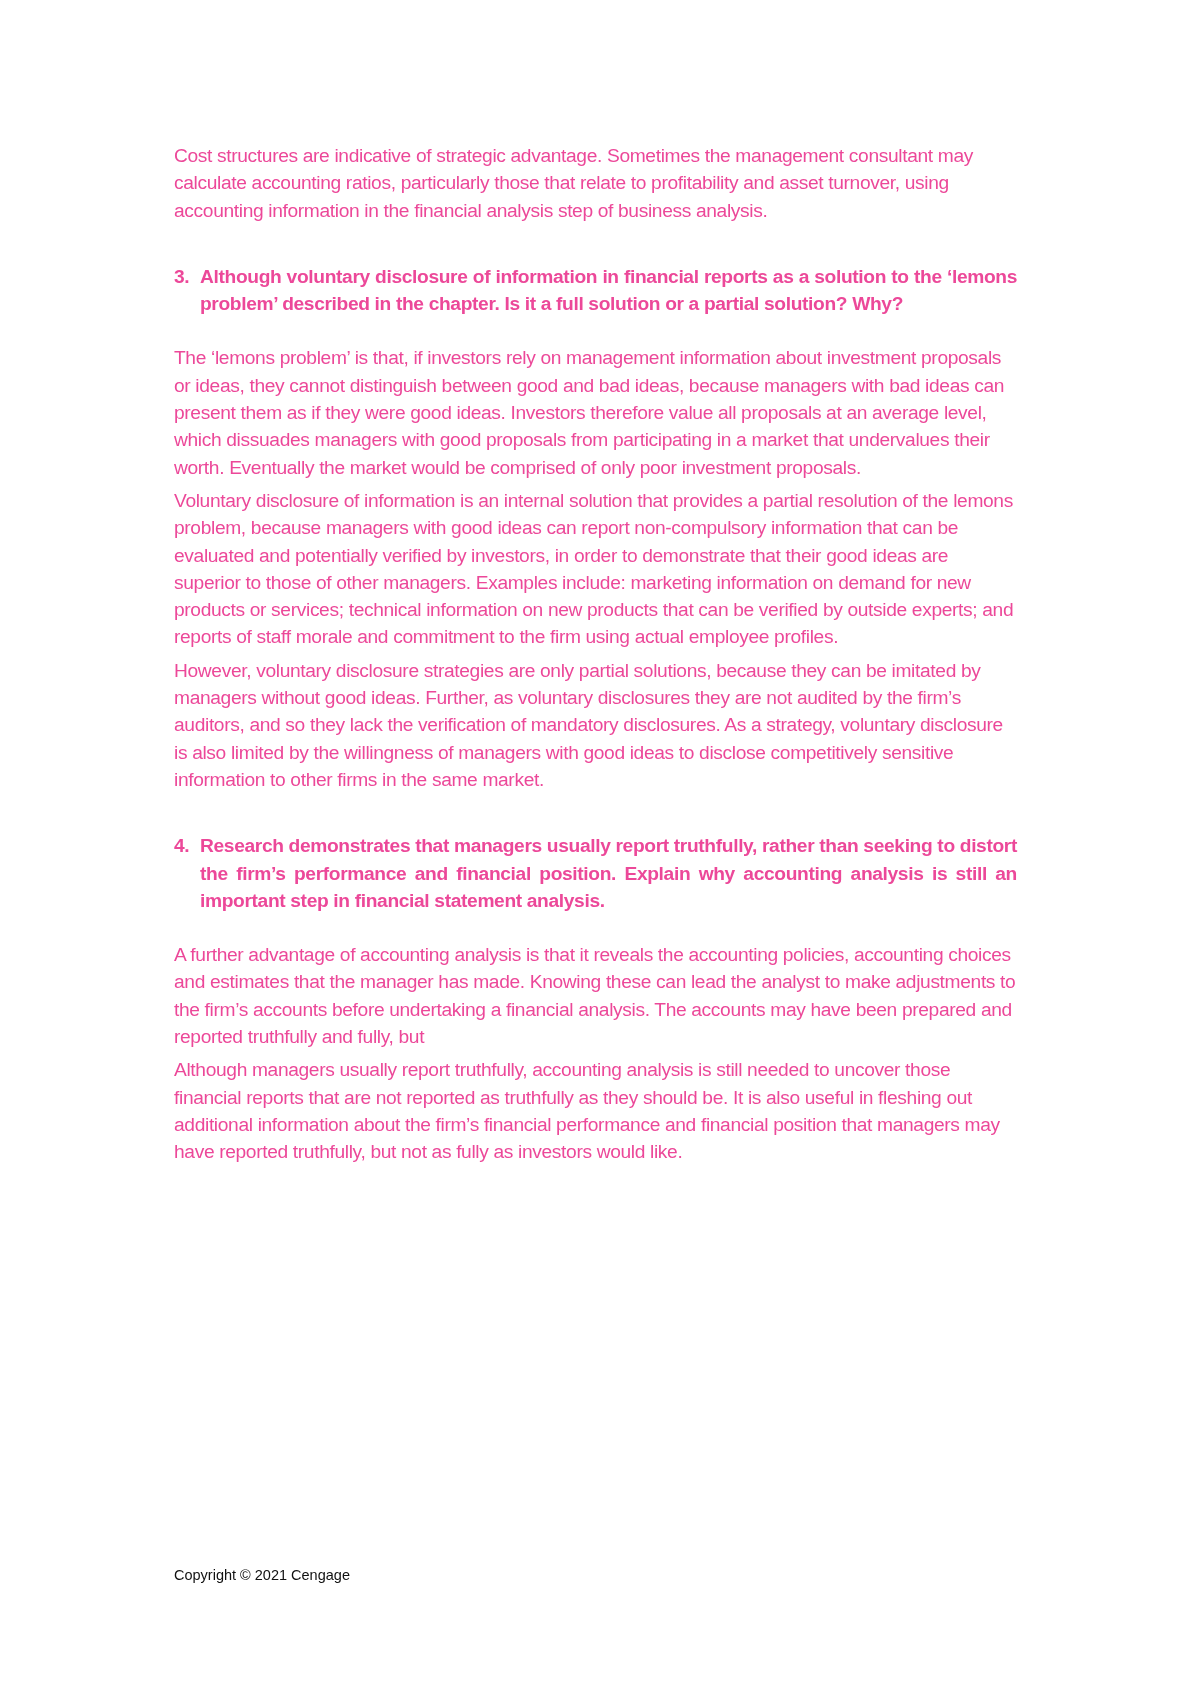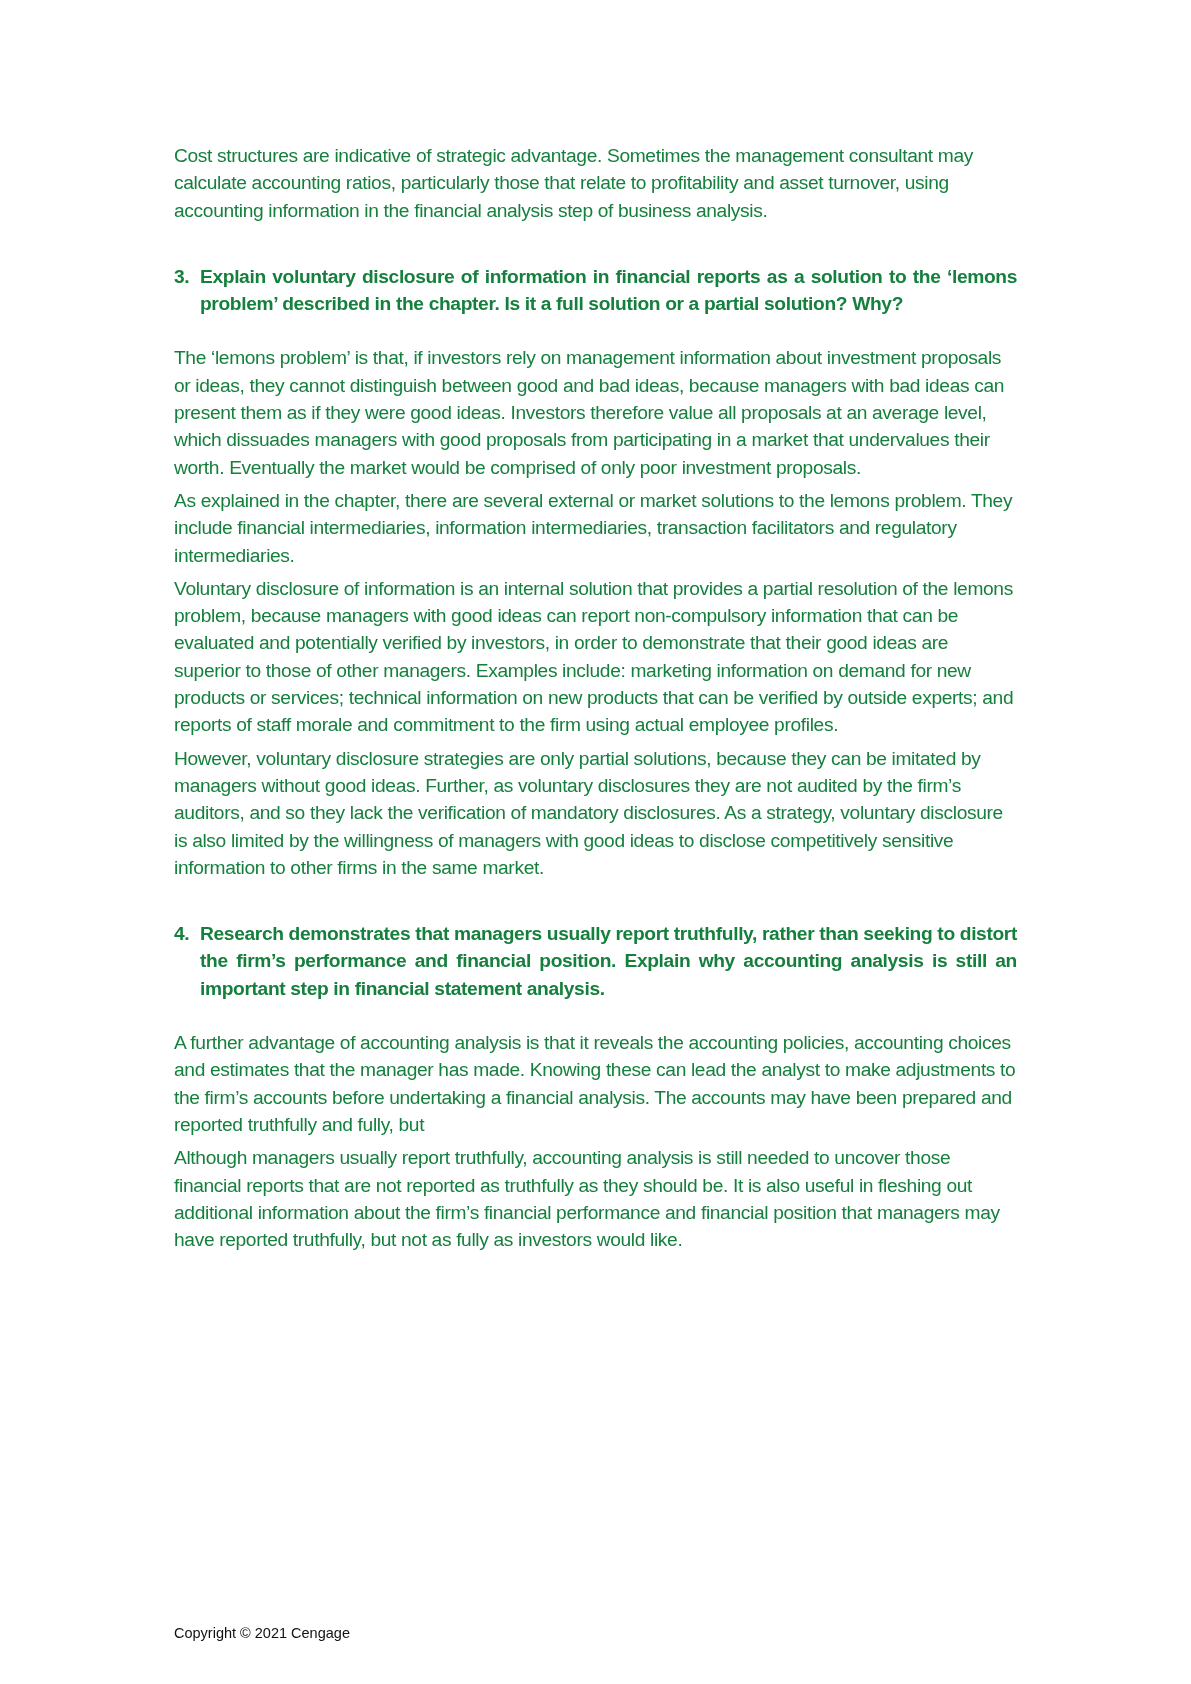--- a/index.html
+++ b/index.html
@@ -3,57 +3,56 @@
   <meta charset="utf-8">
   <style>
     html, body { margin: 0; padding: 0; background: #ffffff; }
     body { width: 1191px; height: 1684px; position: relative; overflow: hidden; }
     .page {
       position: absolute; left: 0; top: 0; width: 1191px; height: 1684px; background: #fff;
     }
     .content {
       position: absolute; left: 174px; top: 142px; width: 843px;
       font-family: "Liberation Sans", "DejaVu Sans", sans-serif;
-      color: #15803d;
+      color: #ec4899;
       font-size: 19.2px;
       line-height: 27.3px;
       letter-spacing: -0.35px;
     }
     p { margin: 0 0 6px 0; text-align: left; }
     .q {
       font-weight: bold;
       text-align: justify;
       padding-left: 26px;
       text-indent: -26px;
       margin: 0;
     }
     .q .num { display: inline-block; width: 26px; text-indent: 0; }
     .gap-lg { height: 33px; }
     .gap-md { height: 27px; }
     .footer {
-      position: absolute; left: 174px; top: 1625px;
+      position: absolute; left: 174px; top: 1567px;
       font-family: "Liberation Sans", sans-serif;
       font-size: 14.5px; color: #111;
     }
   </style>
 </head>
 <body>
 
 <div class="page">
   <div class="content">
 
     <p>Cost structures are indicative of strategic advantage. Sometimes the management consultant may calculate accounting ratios, particularly those that relate to profitability and asset turnover, using accounting information in the financial analysis step of business analysis.</p>
 
     <div class="gap-lg"></div>
 
     <div>
-      <p class="q"><span class="num">3.</span><span>Explain voluntary disclosure of information in financial reports as a solution to the ‘lemons problem’ described in the chapter. Is it a full solution or a partial solution? Why?</span></p>
+      <p class="q"><span class="num">3.</span><span>Although voluntary disclosure of information in financial reports as a solution to the ‘lemons problem’ described in the chapter. Is it a full solution or a partial solution? Why?</span></p>
       <div class="gap-md"></div>
       <p>The ‘lemons problem’ is that, if investors rely on management information about investment proposals or ideas, they cannot distinguish between good and bad ideas, because managers with bad ideas can present them as if they were good ideas. Investors therefore value all proposals at an average level, which dissuades managers with good proposals from participating in a market that undervalues their worth. Eventually the market would be comprised of only poor investment proposals.</p>
-      <p>As explained in the chapter, there are several external or market solutions to the lemons problem. They include financial intermediaries, information intermediaries, transaction facilitators and regulatory intermediaries.</p>
       <p>Voluntary disclosure of information is an internal solution that provides a partial resolution of the lemons problem, because managers with good ideas can report non-compulsory information that can be evaluated and potentially verified by investors, in order to demonstrate that their good ideas are superior to those of other managers. Examples include: marketing information on demand for new products or services; technical information on new products that can be verified by outside experts; and reports of staff morale and commitment to the firm using actual employee profiles.</p>
       <p>However, voluntary disclosure strategies are only partial solutions, because they can be imitated by managers without good ideas. Further, as voluntary disclosures they are not audited by the firm’s auditors, and so they lack the verification of mandatory disclosures. As a strategy, voluntary disclosure is also limited by the willingness of managers with good ideas to disclose competitively sensitive information to other firms in the same market.</p>
     </div>
 
     <div class="gap-lg"></div>
 
     <div>
       <p class="q"><span class="num">4.</span><span>Research demonstrates that managers usually report truthfully, rather than seeking to distort the firm’s performance and financial position. Explain why accounting analysis is still an important step in financial statement analysis.</span></p>
       <div class="gap-md"></div>
       <p>A further advantage of accounting analysis is that it reveals the accounting policies, accounting choices and estimates that the manager has made. Knowing these can lead the analyst to make adjustments to the firm’s accounts before undertaking a financial analysis. The accounts may have been prepared and reported truthfully and fully, but</p>

